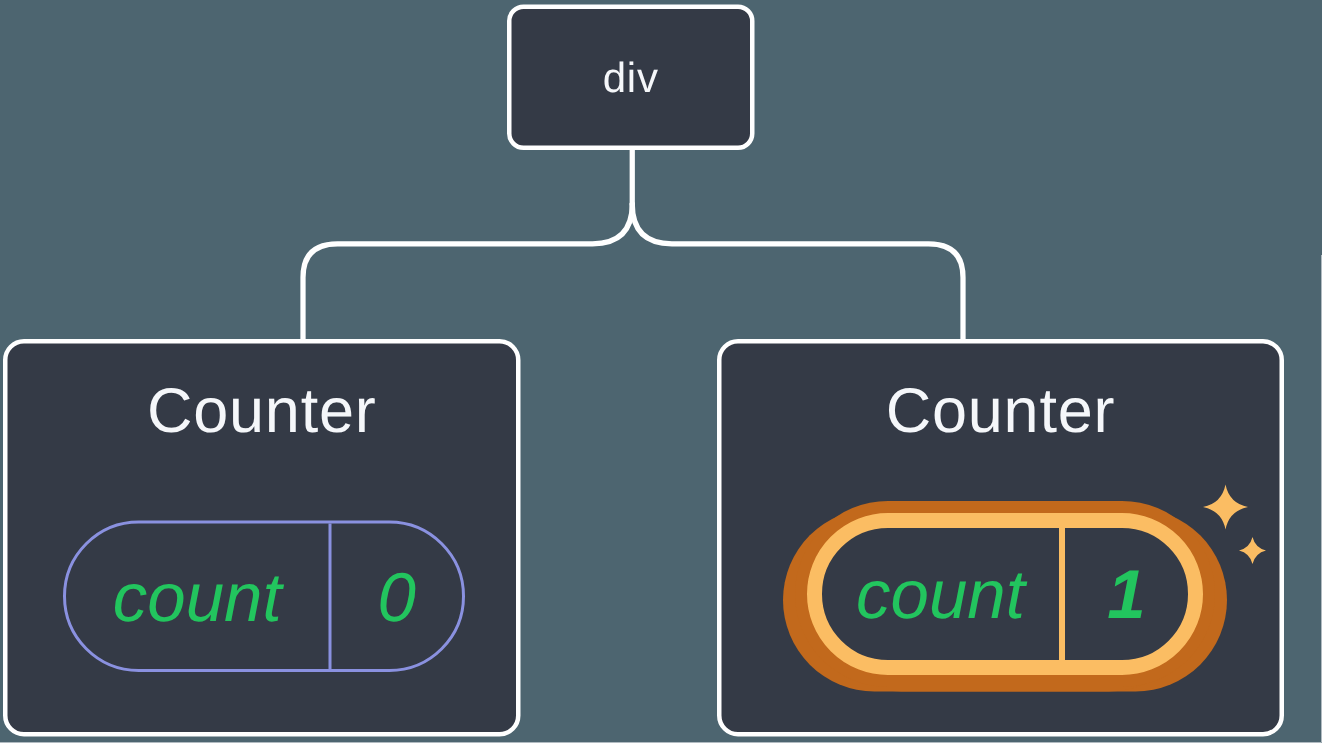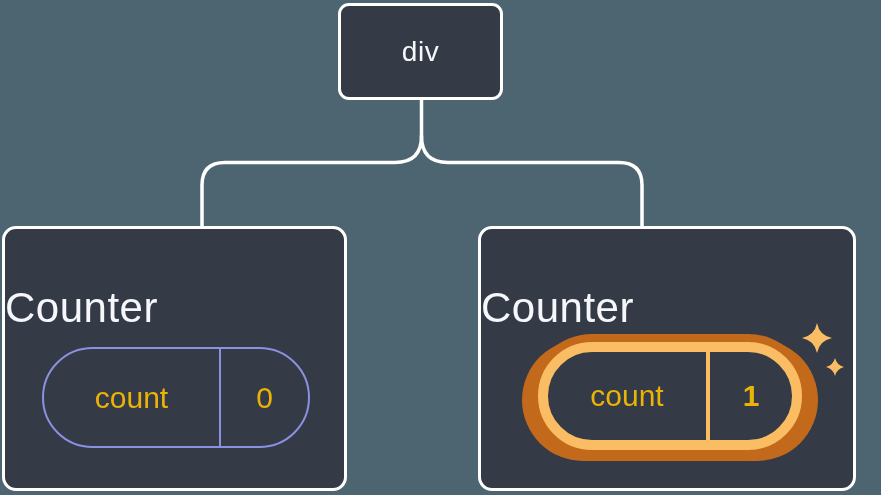--- a/index.html
+++ b/index.html
@@ -55,21 +55,22 @@
     top: 226px;
     height: 265px;
     box-sizing: border-box;
     background: #343A46;
     border: 3px solid #ffffff;
     border-radius: 14px;
   }
   .card-left  { left: 2px;   width: 345px; }
   .card-right { left: 478px; width: 378px; }
   .card-title {
-    margin: 54px 0 0 0;
+    margin: 20px 0 0 0;
+    text-align: center;
     color: #F5F7FA;
     font-size: 42px;
     font-weight: 500;
     line-height: 50px;
     letter-spacing: 0.5px;
   }
   
   .state-pill {
     position: absolute;
     display: flex;
@@ -106,23 +107,24 @@
     width: 158px;
     border-right: 4px solid #FBBD63;
   }
   .pill-label-section, .pill-value-section {
     display: flex;
     align-items: center;
     justify-content: center;
   }
   .pill-value-section { flex: 1; }
   .pill-label, .pill-value {
-    color: #eab308;
-    font-size: 30px;
+    color: #22c55e;
+    font-size: 46px;
     font-weight: 400;
+    font-style: italic;
   }
   .pill-value.bold { font-weight: 700; }
   
   .sparkles {
     position: absolute;
     left: 314px;
     top: 86px;
     width: 66px;
     height: 66px;
   }

